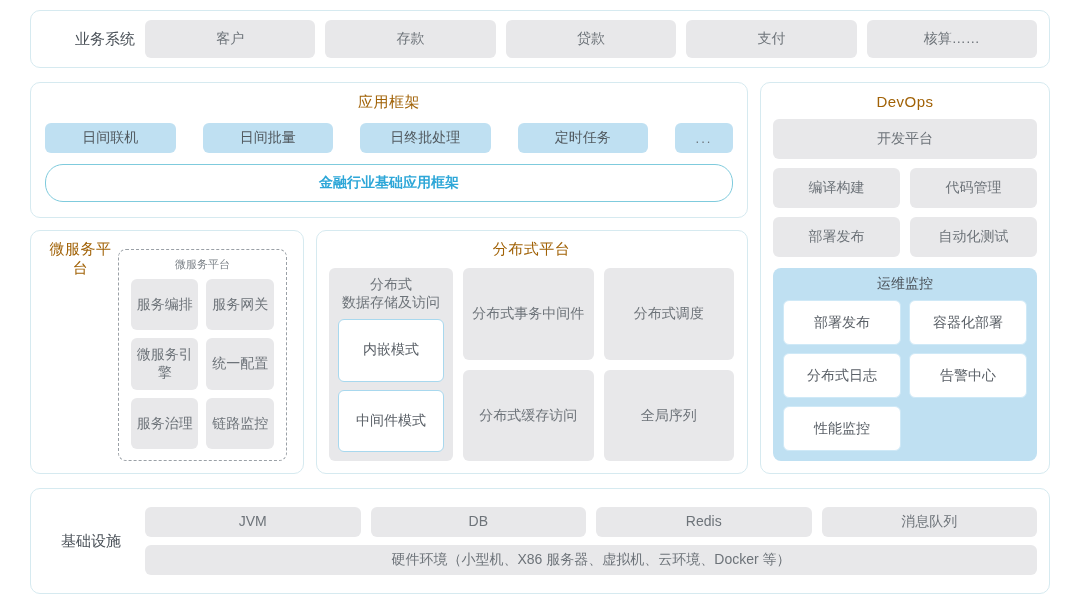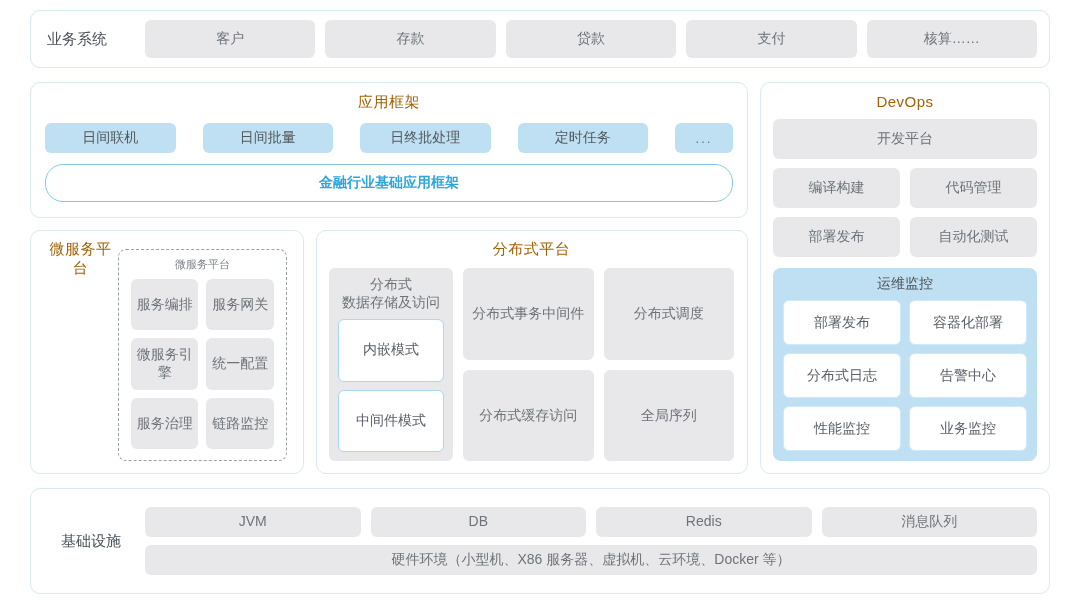--- a/index.html
+++ b/index.html
@@ -58,21 +58,21 @@
   
   .row-business{
     height:58px;
     display:flex;align-items:center;
     padding:0 12px 0 16px;
     gap:10px;
     flex:0 0 auto;
   }
   .row-business .side-label{
     width:88px;flex:0 0 88px;
-    text-align:left;
+    text-align:right;
     font-size:15px;color:#4a5158;
   }
   .row-business .chip{height:38px;flex:1 1 0;}
 
   
   .middle{
     display:flex;
     gap:12px;
     margin-top:14px;
     height:392px;
@@ -296,21 +296,20 @@
         <div class="chip">自动化测试</div>
       </div>
       <div class="ops-box">
         <div class="ops-title">运维监控</div>
         <div class="ops-grid">
           <div class="chip-white">部署发布</div>
           <div class="chip-white">容器化部署</div>
           <div class="chip-white">分布式日志</div>
           <div class="chip-white">告警中心</div>
           <div class="chip-white">性能监控</div>
-          <div class="chip-white">业务监控</div>
         </div>
       </div>
     </div>
 
   </div>
 
   <div class="panel row-infra">
     <div class="side-label">基础设施</div>
     <div class="infra-stack">
       <div class="infra-top">

